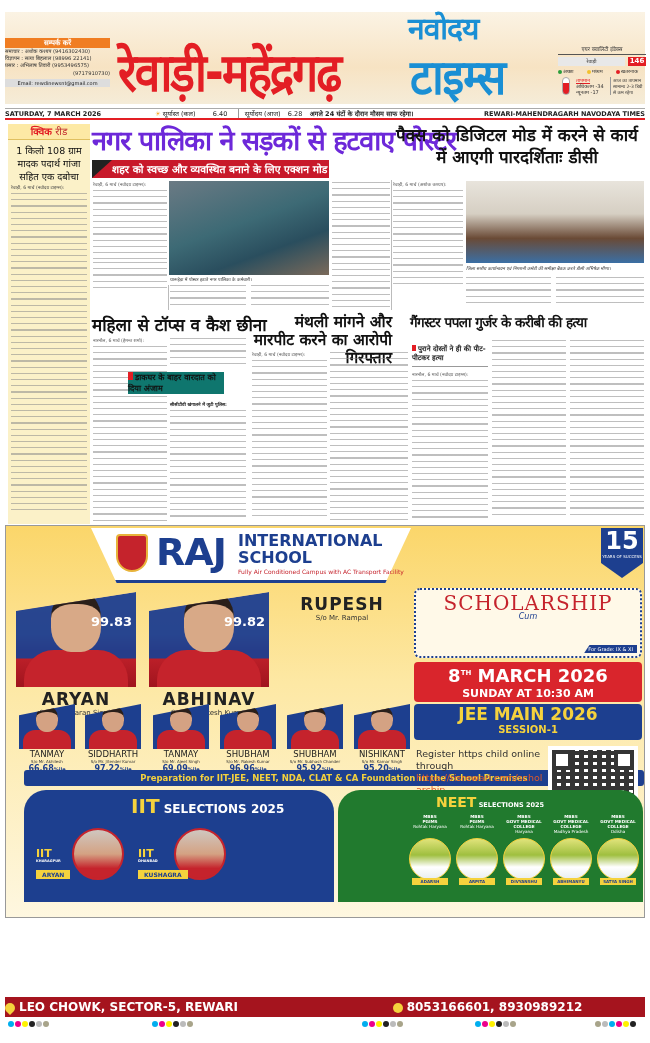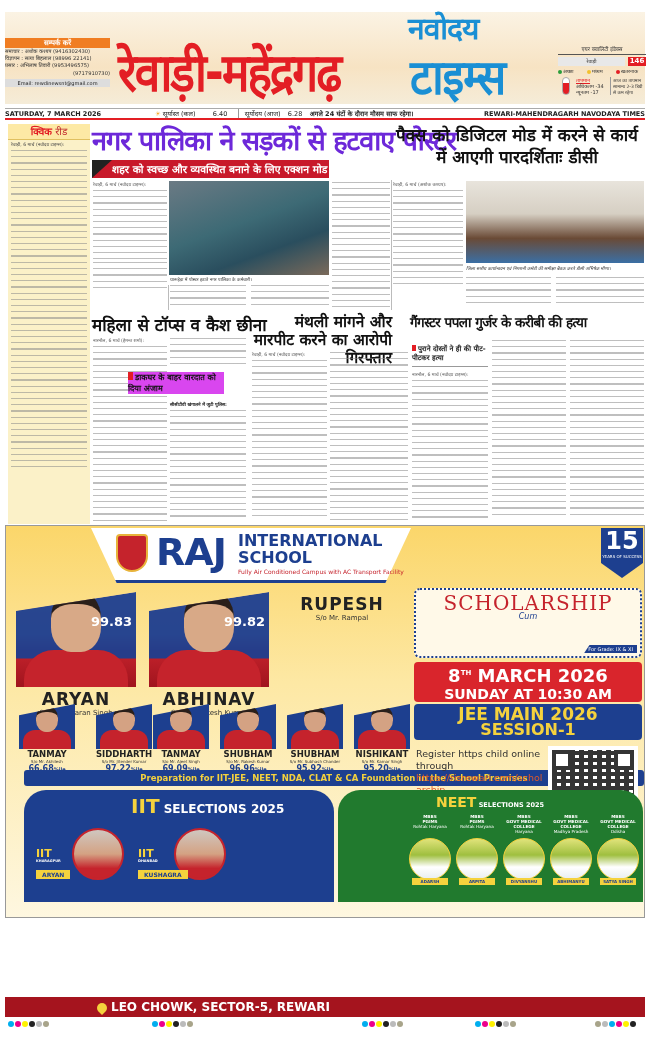--- a/index.html
+++ b/index.html
@@ -56,37 +56,37 @@
 .topper .pic .blue{position:absolute;left:0;top:0;width:100%;height:70%;background:#1d3f8f;clip-path:polygon(0 28%,100% 0,100% 100%,0 100%);opacity:.95}
 .topper .pic .face{position:absolute;left:35px;top:-2px;width:50px;height:62px;background:#d8a987;border-radius:45% 45% 40% 40%;border-top:14px solid #2a1f1a}
 .topper .pic .shirt{position:absolute;left:8px;top:58px;width:104px;height:40px;background:#c5232c;border-radius:30px 30px 0 0}
 .topper .score{position:absolute;right:4px;top:22px;color:#fff;font-weight:bold;font-size:13px}
 .topper .nm{text-align:center;font-weight:bold;font-size:17px;color:#222;letter-spacing:1px;margin-top:2px}
 .topper .so{text-align:center;font-size:7px;color:#333}
 .small-t{position:absolute;width:62px;text-align:center}
 .small-t .pic{width:56px;height:45px;margin:0 auto;position:relative;background:#1d3f8f;clip-path:polygon(0 25%,100% 0,100% 100%,0 100%)}
 .small-t .pic .face{position:absolute;left:17px;top:2px;width:22px;height:26px;background:#d4a283;border-radius:45%;border-top:6px solid #2a1f1a}
 .small-t .pic .shirt{position:absolute;left:4px;top:26px;width:48px;height:22px;background:#c5232c;border-radius:12px 12px 0 0}
-.small-t .nm{font-weight:bold;font-size:8.5px;color:#222}
+.small-t .nm{font-weight:normal;font-size:8.5px;color:#222}
 .small-t .so{font-size:4px;color:#333}
 .small-t .pc{font-weight:bold;font-size:8px;color:#1d3f8f}
 .small-t .pc i{font-style:normal;font-size:5px}
 .prep{left:18px;top:244px;width:620px;height:16px;background:#1d3f8f;color:#f5d23d;font-weight:bold;font-size:8.5px;line-height:16px;text-align:center;border-radius:3px}
 .schol{left:408px;top:62px;width:228px;height:70px;border:2px dotted #1d3f8f;border-radius:6px;text-align:center;background:#fff9e8}
 .schol .a{font-family:"DejaVu Serif",serif;font-size:20px;color:#c5232c;line-height:22px;margin-top:2px;letter-spacing:1px}
 .schol .c{font-size:8px;color:#1d3f8f;font-style:italic;line-height:6px}
 .schol .b{font-family:"DejaVu Serif",serif;font-size:17px;color:#c5232c;line-height:20px;letter-spacing:.5px}
 .schol .g{position:absolute;right:3px;bottom:3px;background:#1d3f8f;color:#fff;font-size:5px;padding:1px 4px;clip-path:polygon(10% 0,100% 0,100% 100%,0 100%)}
 .date-box{left:408px;top:136px;width:228px;height:40px;background:#d9252c;color:#fff;text-align:center;border-radius:4px}
 .date-box .d{font-weight:bold;font-size:18px;line-height:22px}
 .date-box .d sup{font-size:7px}
-.date-box .t{font-weight:bold;font-size:14px;line-height:14px}
+.date-box .t{font-weight:bold;font-size:11px;line-height:14px}
 .jee{left:408px;top:178px;width:228px;height:36px;background:#1d3f8f;color:#f5d23d;text-align:center;border-radius:4px}
 .jee .j{font-weight:bold;font-size:17px;line-height:20px}
-.jee .s{font-weight:bold;font-size:16px;line-height:12px}
+.jee .s{font-weight:bold;font-size:10px;line-height:12px}
 .reg{left:410px;top:222px;width:130px;font-size:9.5px;line-height:12px;color:#333}
 .reg .url{color:#e0592a}
 .scan{left:408px;top:278px;width:130px;text-align:right;font-weight:bold;font-size:9.5px;line-height:11px;color:#1d3f8f}
 .qr-code{left:542px;top:220px;width:90px;height:90px;background:#fff;padding:4px}
 .qr-grid{width:100%;height:100%;background:
  repeating-linear-gradient(90deg,#111 0 5px,transparent 5px 9px),
  repeating-linear-gradient(0deg,#111 0 4px,transparent 4px 7px);opacity:.85;position:relative}
 .qr-corner{position:absolute;width:20px;height:20px;border:4px solid #111;background:#fff}
 .iit-box{left:18px;top:264px;width:310px;height:112px;background:#1d3f8f;border-radius:22px 22px 0 0}
 .iit-h{left:125px;top:268px;color:#fff;font-weight:bold;font-size:12px;white-space:nowrap}
@@ -98,21 +98,21 @@
 .iit-item .nm{position:absolute;left:2px;top:44px;background:#f5d23d;color:#1d3f8f;font-weight:bold;font-size:6px;padding:1px 6px;white-space:nowrap}
 .neet-box{left:332px;top:264px;width:305px;height:112px;background:#217a2e;border-radius:22px 22px 0 0}
 .neet-h{left:430px;top:268px;color:#fff;font-weight:bold;font-size:6.5px;white-space:nowrap}
 .neet-h b{color:#f5d23d;font-size:14px}
 .neet-item{position:absolute;width:48px;text-align:center;color:#fff}
 .neet-item .cl{font-size:4.2px;font-weight:bold;line-height:5px;height:24px}
 .neet-item .cl span{display:block;font-weight:normal}
 .neet-item .circ{width:42px;height:42px;margin:0 auto;border-radius:50%;background:linear-gradient(180deg,#e0e37a 0%,#9fbf3f 40%,#ffffff 70%,#e8eef0 100%);border:1px solid #f5d23d}
 .neet-item .nm{background:#f5d23d;color:#1d3f8f;font-size:4px;font-weight:bold;margin:-2px auto 0;width:36px;padding:1px 0}
 .footer-ad{left:5px;top:997px;width:640px;height:20px;background:#a5141e;color:#fff;font-weight:bold;font-size:12px;line-height:20px;display:flex}
-.footer-ad .l{width:325px;text-align:right}
+.footer-ad .l{width:325px;text-align:left}
 .footer-ad .r{flex:1;text-align:center}
 .ico-circ{display:inline-block;width:10px;height:10px;background:#f5d23d;border-radius:50%;vertical-align:middle;margin-right:4px}
 .regmarks{top:1021px;height:6px;display:flex;gap:1px}
 .regmarks i{display:block;width:6px;height:6px;border-radius:50%}
 </style>
 </head>
 <body>
 
 <div class="abs mast"></div>
 <div class="abs contact">
@@ -155,20 +155,21 @@
   <span style="font-weight:normal;width:50px">सूर्यास्त (कल)</span>
   <span style="font-weight:normal;width:25px">6.40</span>
   <span style="border-left:1px solid #999;padding-left:6px;font-weight:normal;width:50px">सूर्योदय (आज)</span>
   <span style="font-weight:normal;width:22px">6.28</span>
   <span style="width:155px">अगले 24 घंटों के दौरान मौसम साफ रहेगा।</span>
   <span style="margin-left:auto">REWARI-MAHENDRAGARH NAVODAYA TIMES</span>
 </div>
 
 <div class="abs qr">
   <div class="qr-h"><b>क्विक</b> <span>रीड</span></div>
+  <div class="qr-t">1 किलो 108 ग्राम मादक पदार्थ गांजा सहित एक दबोचा</div>
   <div class="body-txt" style="padding:2px 3px;color:#444">रेवाड़ी, 6 मार्च (नवोदय टाइम्स):</div>
   <div class="lines" style="margin:0 3px;height:320px"></div>
 </div>
 
 <div class="abs hl1">नगर पालिका ने सड़कों से हटवाए पोस्टर</div>
 <div class="abs sub-band">शहर को स्वच्छ और व्यवस्थित बनाने के लिए एक्शन मोड में नपा</div>
 <div class="abs tri"></div>
 <div class="abs body-txt" style="left:93px;top:182px;width:74px">रेवाड़ी, 6 मार्च (नवोदय टाइम्स):</div>
 <div class="abs lines" style="left:93px;top:190px;width:74px;height:70px"></div>
 <div class="abs photo" style="left:169px;top:181px;width:160px;height:94px"></div>
@@ -185,21 +186,21 @@
 <div class="abs cap" style="left:466px;top:265px;width:178px;font-style:italic">जिला स्तरीय कार्यान्वयन एवं निगरानी कमेटी की समीक्षा बैठक करते डीसी अभिषेक मीणा।</div>
 <div class="abs lines" style="left:466px;top:277px;width:85px;height:30px"></div>
 <div class="abs lines" style="left:556px;top:277px;width:88px;height:30px"></div>
 
 <div class="abs vsep" style="left:168px;top:285px;height:25px"></div>
 <div class="abs vsep" style="left:391px;top:180px;height:130px"></div>
 
 <div class="abs hl2" style="left:92px;top:313px;font-size:17px">महिला से टॉप्स व कैश छीना</div>
 <div class="abs body-txt" style="left:93px;top:338px;width:74px">नारनौल, 6 मार्च (हेमन्त शर्मा):</div>
 <div class="abs lines" style="left:93px;top:346px;width:74px;height:175px"></div>
-<div class="abs" style="left:128px;top:372px;width:96px;background:#d946ef;font-weight:bold;font-size:8px;line-height:11px;color:#111">
+<div class="abs" style="left:128px;top:372px;width:96px;background:#0f766e;font-weight:bold;font-size:8px;line-height:11px;color:#111">
   <span style="display:inline-block;width:5px;height:8px;background:#e31e24;margin-right:2px"></span><span>डाकघर के बाहर वारदात को दिया अंजाम</span>
 </div>
 <div class="abs lines" style="left:170px;top:338px;width:76px;height:30px"></div>
 <div class="abs body-txt" style="left:170px;top:402px;width:76px;font-weight:bold;color:#222">सीसीटीवी खंगालने में जुटी पुलिस:</div>
 <div class="abs lines" style="left:170px;top:410px;width:76px;height:110px"></div>
 
 <div class="abs hl2" style="left:252px;top:313px;font-size:15.5px;width:140px;white-space:normal;line-height:18px;text-align:right">मंथली मांगने और मारपीट करने का आरोपी गिरफ्तार</div>
 <div class="abs body-txt" style="left:252px;top:352px;width:75px">रेवाड़ी, 6 मार्च (नवोदय टाइम्स):</div>
 <div class="abs lines" style="left:252px;top:360px;width:75px;height:160px"></div>
 <div class="abs lines" style="left:330px;top:352px;width:78px;height:168px"></div>
@@ -251,21 +252,21 @@
 
   <div class="small-t" style="left:10px;top:178px">
       <div class="pic">
         <div class="shirt"></div>
         <div class="face"></div>
       </div>
       <div class="nm">TANMAY</div>
       <div class="so">S/o Mr. Akhilesh</div>
       <div class="pc"><span>66.68</span><i>%ile</i></div>
     </div>
-  <div class="small-t" style="left:87px;top:178px">
+  <div class="small-t" style="left:76px;top:178px">
       <div class="pic">
         <div class="shirt"></div>
         <div class="face"></div>
       </div>
       <div class="nm">SIDDHARTH</div>
       <div class="so">S/o Mr. Jitender Kumar</div>
       <div class="pc"><span>97.22</span><i>%ile</i></div>
     </div>
   <div class="small-t" style="left:144px;top:178px">
       <div class="pic">
@@ -389,20 +390,21 @@
         <div>GOVT MEDICAL COLLEGE</div>
         <span>Odisha</span>
       </div>
       <div class="circ"></div>
       <div class="nm">SATYA SINGH</div>
     </div>
 </div>
 
 <div class="abs footer-ad">
   <div class="l"><span class="ico-circ" style="border-radius:50% 50% 50% 0;transform:rotate(-45deg)"></span><span>LEO CHOWK, SECTOR-5, REWARI</span></div>
+  <div class="r"><span class="ico-circ"></span><span>8053166601, 8930989212</span></div>
 </div>
 
 <div class="abs regmarks" style="left:8px">
   <i style="background:#00aeef"></i>
     <i style="background:#ec008c"></i>
     <i style="background:#fff200"></i>
     <i style="background:#222"></i>
     <i style="background:#bbb"></i>
     <i style="background:#a8a48a"></i>
 </div>

